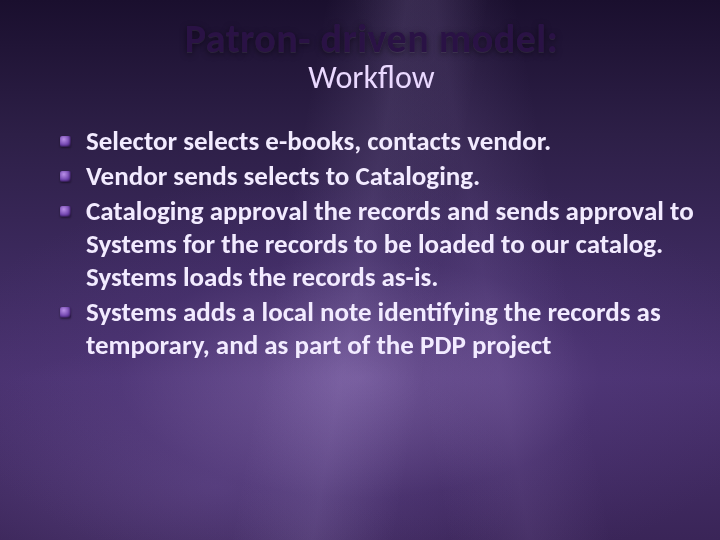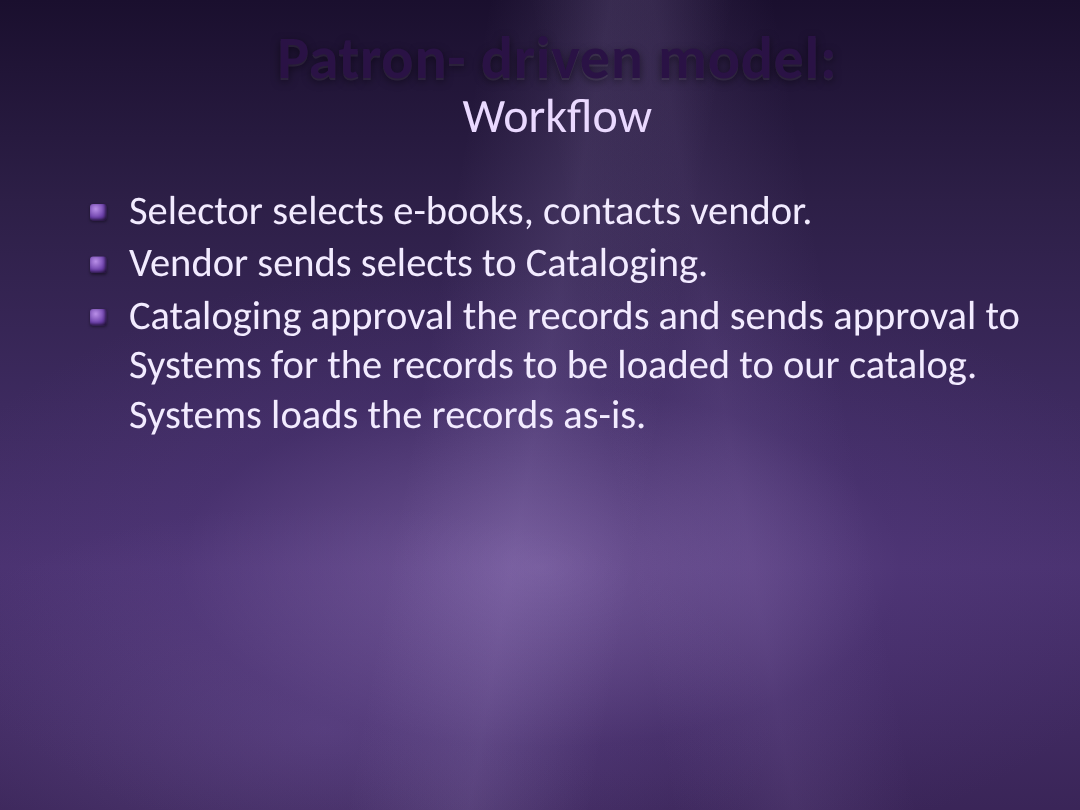--- a/index.html
+++ b/index.html
@@ -48,21 +48,21 @@
     list-style: none;
     padding-left: 12px;
   }
   ul.workflow li {
     position: relative;
     padding-left: 26px;
     font-size: 27px;
     line-height: 1.22;
     color: #f2ebff;
     margin-bottom: 2px;
-    font-weight: 400;
+    font-weight: 700;
   }
   ul.workflow li .bullet {
     position: absolute;
     left: 0;
     top: 11px;
     width: 11px;
     height: 11px;
     background: radial-gradient(circle at 35% 30%, #b98fe8 0%, #6a3ea8 60%, #3d1f66 100%);
     border-radius: 2px;
     box-shadow: inset -1px -1px 2px rgba(0,0,0,0.5), 0 1px 2px rgba(0,0,0,0.4);
@@ -80,14 +80,18 @@
       <span>Selector selects e-books, contacts vendor.</span>
     </li>
     <li>
       <span class="bullet"></span>
       <span>Vendor sends selects to Cataloging.</span>
     </li>
     <li>
       <span class="bullet"></span>
       <span>Cataloging approval the records and sends approval to Systems for the records to be loaded to our catalog. Systems loads the records as-is.</span>
     </li>
+    <li>
+      <span class="bullet"></span>
+      <span>Systems adds a local note identifying the records as temporary, and as part of the PDP project</span>
+    </li>
   </ul>
 </div>
 
 </body></html>

